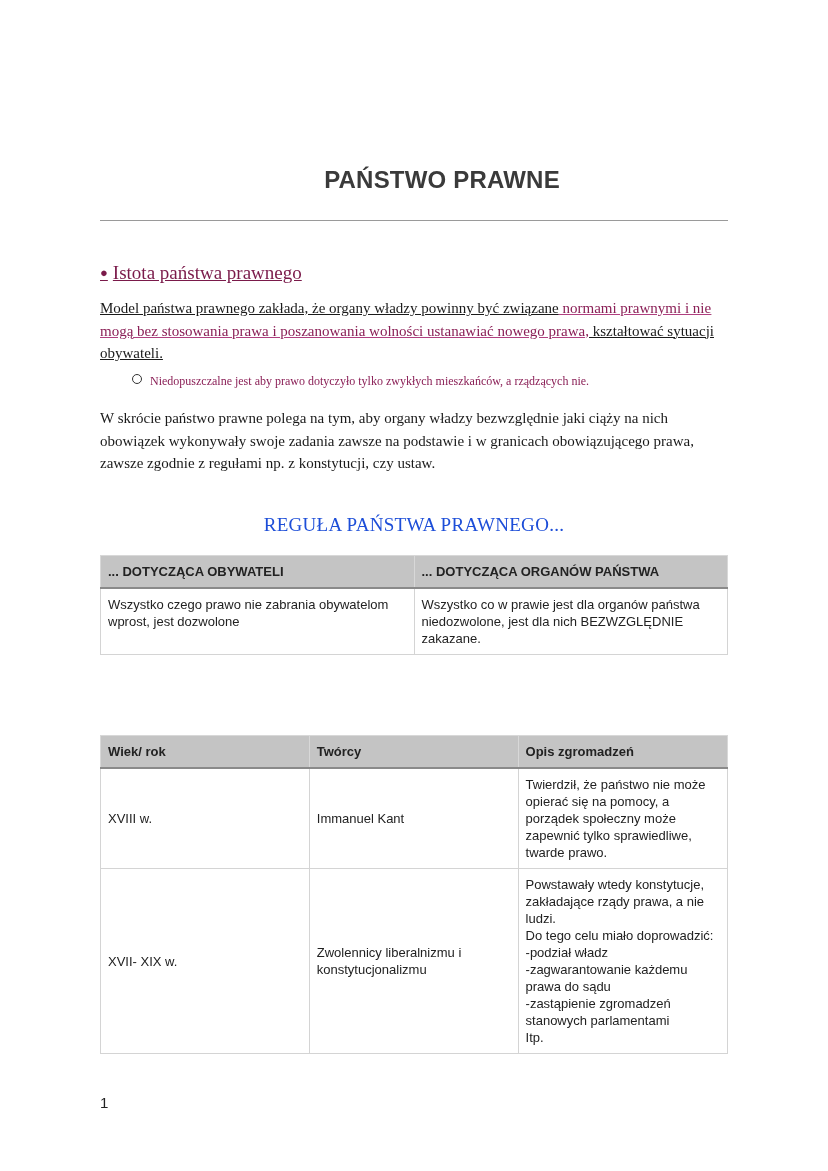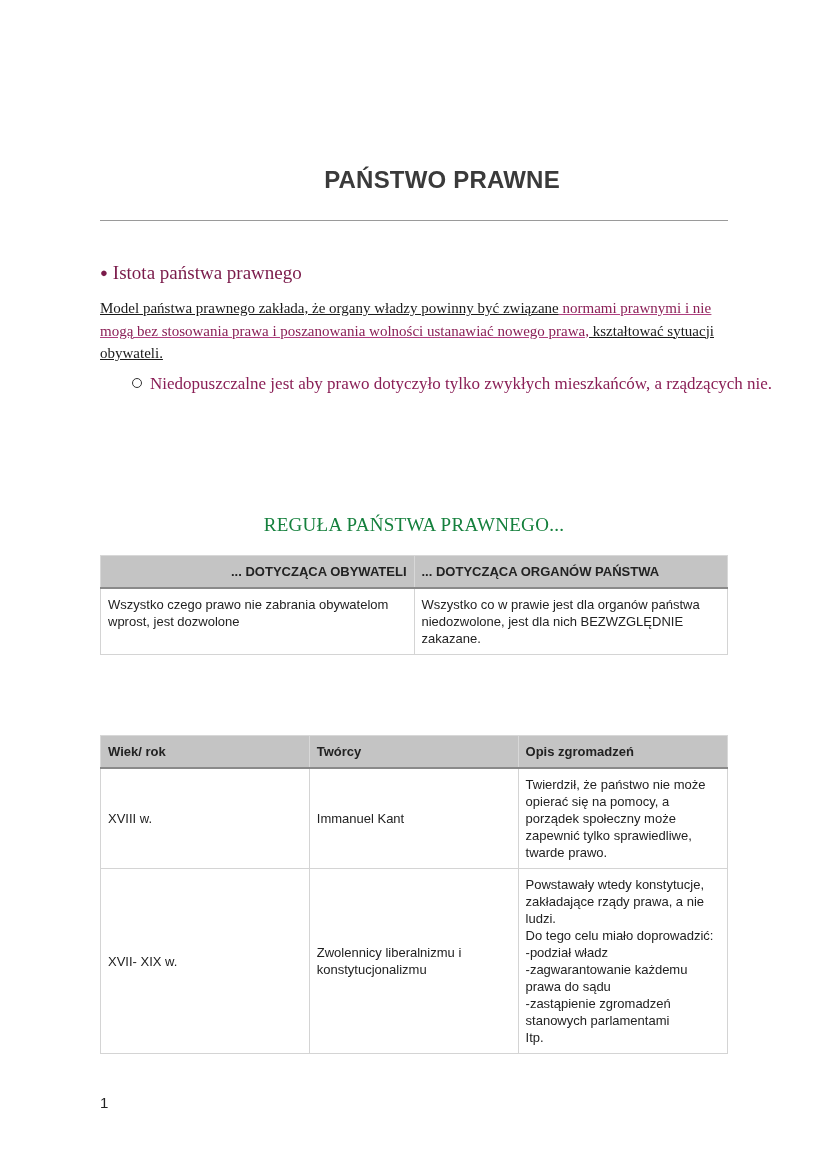--- a/index.html
+++ b/index.html
@@ -16,29 +16,29 @@
       font-size: 19px; color: #7a1a4a;
     }
     .heading .dot { font-size: 13px; vertical-align: 2px; margin-right: 5px; }
     .para {
       position: absolute; left: 100px; width: 632px; font-family: "Liberation Serif", serif;
       font-size: 15px; line-height: 22.5px; color: #1a1a1a;
     }
     .link { color: #8a1f56; text-decoration: underline; text-decoration-color: #b04080; }
     .subbullet {
       position: absolute; left: 132px; top: 374px; font-family: "Liberation Serif", serif;
-      font-size: 17px; color: #8a1f56;
+      font-size: 12px; color: #8a1f56;
     }
     .subbullet .circle {
       display: inline-block; width: 8px; height: 8px; border: 1.6px solid #333; border-radius: 50%;
       margin-right: 8px; vertical-align: 1px;
     }
     .subtitle {
       position: absolute; top: 514px; left: 0; width: 828px; text-align: center;
-      font-family: "Liberation Serif", serif; font-size: 19px; color: #15803d; letter-spacing: 0.3px;
+      font-family: "Liberation Serif", serif; font-size: 19px; color: #1d4ed8; letter-spacing: 0.3px;
     }
     table { border-collapse: collapse; font-family: "Liberation Sans", sans-serif; font-size: 13px; color: #222; position: absolute; }
     th {
       background: #c4c4c4; text-align: left; font-weight: bold; color: #222;
       border: 1px solid #d8d8d8; border-bottom: 2px solid #8a8a8a; padding: 0 7px; height: 31px;
     }
     td { border: 1px solid #d4d4d4; padding: 7px 7px; line-height: 17px; vertical-align: top; }
     .t1 { left: 100px; top: 555px; width: 628px; }
     .t1 td { height: 46px; }
     .t2 { left: 100px; top: 735px; width: 628px; }
@@ -50,39 +50,40 @@
     }
   </style>
 </head>
 <body>
 
 <div class="page">
 
   <div class="title">PAŃSTWO PRAWNE</div>
   <div class="rule"></div>
 
-  <div class="heading" style="top:262px;">
+  <div class="heading" style="top:262px;text-decoration:underline;">
     <span class="dot">●</span><span>Istota państwa prawnego</span>
   </div>
 
   <div class="para" style="top:297px;text-decoration:underline;">
     <span>Model państwa prawnego zakłada, że organy władzy powinny być związane</span><span class="link"> normami prawnymi i nie mogą bez stosowania prawa i poszanowania wolności ustanawiać nowego prawa,</span><span> kształtować sytuacji obywateli.</span>
   </div>
 
   <div class="subbullet">
     <span class="circle"></span><span>Niedopuszczalne jest aby prawo dotyczyło tylko zwykłych mieszkańców, a rządzących nie.</span>
   </div>
 
+  <div class="para" style="top:407px;">W skrócie państwo prawne polega na tym, aby organy władzy bezwzględnie jaki ciąży na nich obowiązek wykonywały swoje zadania zawsze na podstawie i w granicach obowiązującego prawa, zawsze zgodnie z regułami np. z konstytucji, czy ustaw.</div>
 
   <div class="subtitle">REGUŁA PAŃSTWA PRAWNEGO...</div>
 
   <table class="t1">
     <thead>
       <tr>
-        <th style="width:50%;text-align:right;">... DOTYCZĄCA OBYWATELI</th>
+        <th style="width:50%;">... DOTYCZĄCA OBYWATELI</th>
         <th>... DOTYCZĄCA ORGANÓW PAŃSTWA</th>
       </tr>
     </thead>
     <tbody>
       <tr>
         <td>Wszystko czego prawo nie zabrania obywatelom wprost, jest dozwolone</td>
         <td>Wszystko co w prawie jest dla organów państwa niedozwolone, jest dla nich BEZWZGLĘDNIE zakazane.</td>
       </tr>
     </tbody>
   </table>

